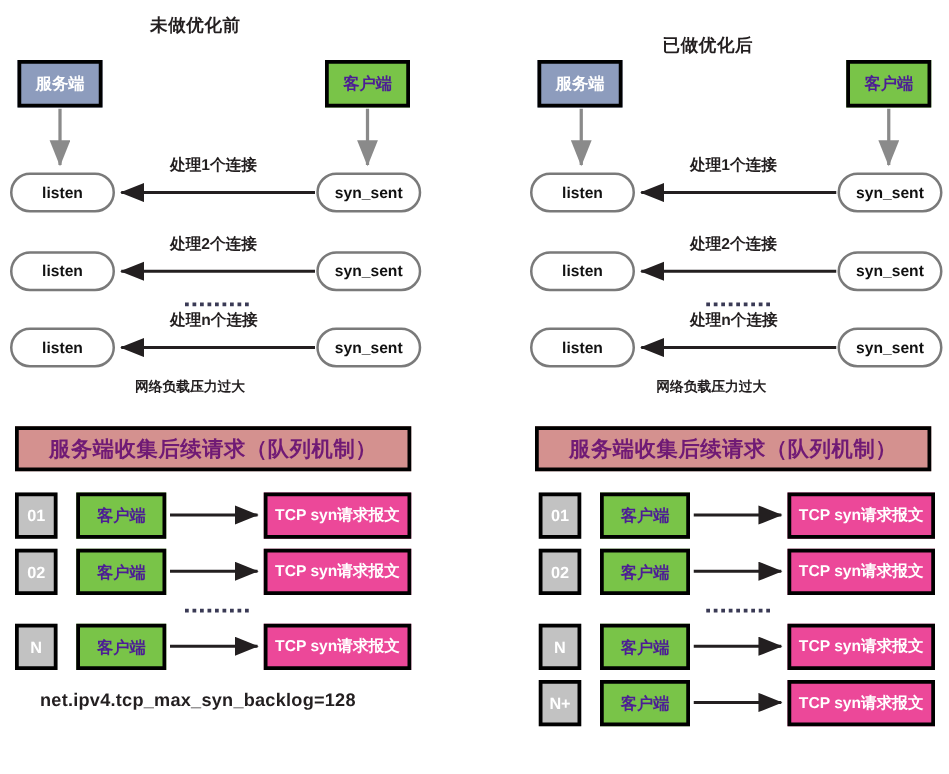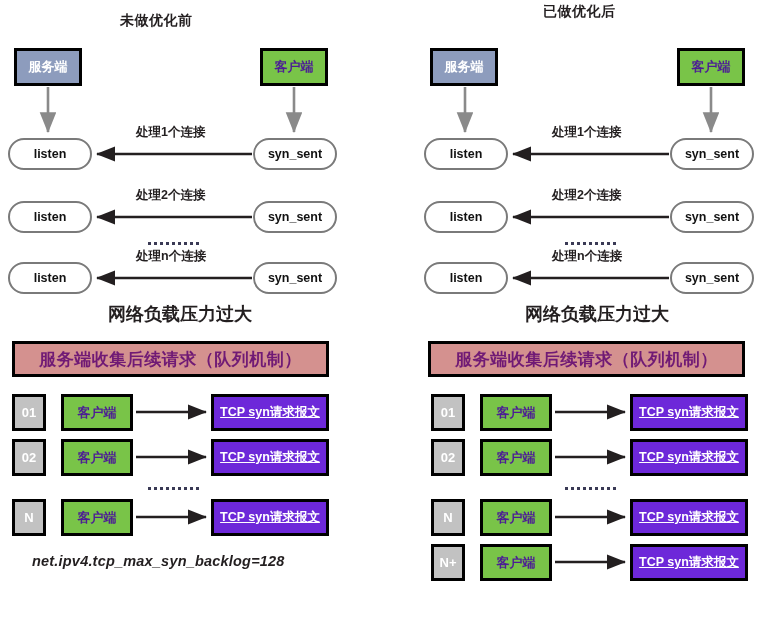--- a/index.html
+++ b/index.html
@@ -24,21 +24,21 @@
   .hbox{
     position:absolute;
     border:3px solid #000000;
     box-sizing:border-box;
     display:flex;align-items:center;justify-content:center;
     font-weight:bold;
     white-space:nowrap;
   }
   .hbox.server{background:#8d9cbd;color:#ffffff;font-size:13px;}
   .hbox.client{background:#79c448;color:#4c1d95;font-size:13px;}
-  .hbox.tcpsyn{background:#6d28d9;color:#ffffff;font-size:12.5px;text-decoration:underline;}
+  .hbox.tcpsyn{background:#ec4899;color:#ffffff;font-size:12.5px;}
   .hbox.idx{background:#c2c2c2;color:#ffffff;font-size:13px;}
   .hbox.banner{background:#d4918f;color:#701a75;font-size:17px;letter-spacing:0.5px;}
 
   
   .stadium{
     position:absolute;
     background:#ffffff;
     border:2.5px solid #7a7a7a;
     border-radius:16px;
     box-sizing:border-box;
@@ -47,22 +47,22 @@
     white-space:nowrap;
   }
 
   
   .ptext{
     position:absolute;
     white-space:nowrap;
     font-weight:bold;color:#231f20;text-align:center;
   }
   .edge-label{font-size:12.5px;}
-  .sub-note{font-size:18px;font-family:Liberation Serif, serif;}
-  .backlog{font-size:14.5px;letter-spacing:0.2px;font-style:italic;}
+  .sub-note{font-size:11px;font-family:Liberation Serif, serif;}
+  .backlog{font-size:14.5px;letter-spacing:0.2px;}
 
   
   .dots{
     position:absolute;
     display:flex;gap:3px;align-items:center;
   }
   .dots i{display:block;width:3px;height:3px;background:#3a3a55;}
 
   svg.arrows{position:absolute;left:0;top:0;width:379px;height:619px;overflow:visible;pointer-events:none;}
 </style>
@@ -149,21 +149,21 @@
     <line x1="252" y1="278" x2="97" y2="278" stroke="#231f20" stroke-width="2.4" marker-end="url(#ah-dark-l)"></line>
 
     <line x1="136" y1="412" x2="206" y2="412" stroke="#231f20" stroke-width="2.4" marker-end="url(#ah-dark-l)"></line>
     <line x1="136" y1="457" x2="206" y2="457" stroke="#231f20" stroke-width="2.4" marker-end="url(#ah-dark-l)"></line>
     <line x1="136" y1="517" x2="206" y2="517" stroke="#231f20" stroke-width="2.4" marker-end="url(#ah-dark-l)"></line>
   </svg>
 </div>
 
 <div class="panel right">
 
-  <div class="panel-title" style="left:150px;top:3px;margin-left:13px;">已做优化后</div>
+  <div class="panel-title" style="left:150px;top:28px;">已做优化后</div>
 
   <div class="hbox server" style="left:50px;top:48px;width:68px;height:38px;">服务端</div>
   <div class="hbox client" style="left:297px;top:48px;width:68px;height:38px;">客户端</div>
 
   <div class="stadium" style="left:44px;top:138px;width:84px;height:32px;">listen</div>
   <div class="stadium" style="left:290px;top:138px;width:84px;height:32px;">syn_sent</div>
   <div class="ptext edge-label" style="left:172px;top:124px;">处理1个连接</div>
 
   <div class="stadium" style="left:44px;top:201px;width:84px;height:32px;">listen</div>
   <div class="stadium" style="left:290px;top:201px;width:84px;height:32px;">syn_sent</div>

